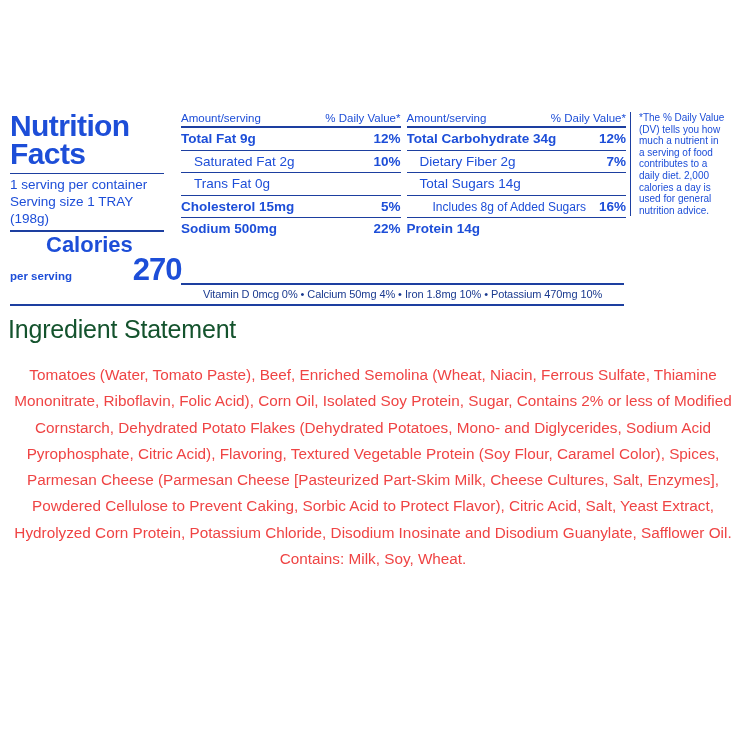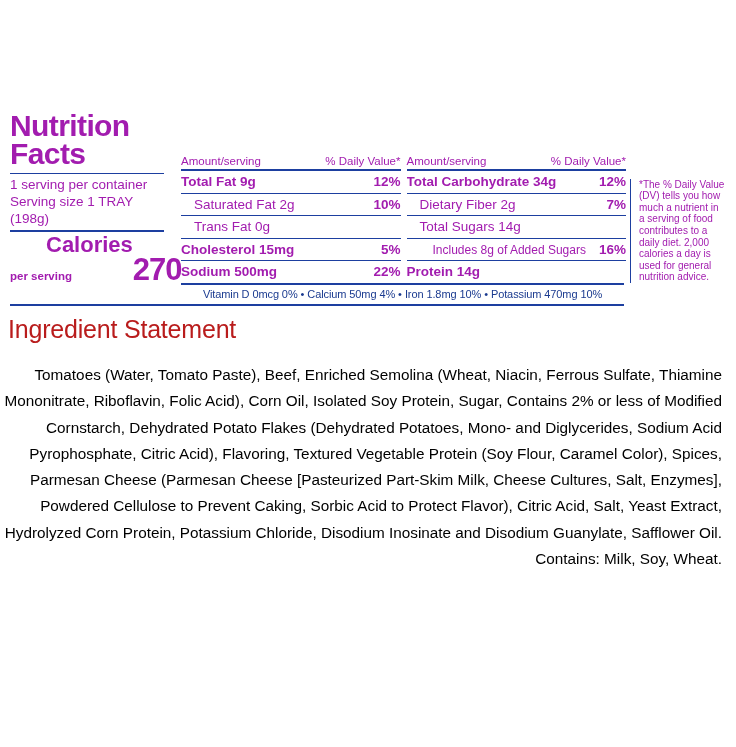--- a/index.html
+++ b/index.html
@@ -19,22 +19,22 @@
     color: #1a3a8f;
   }
 
   
   .nf-panel {
     position: absolute;
     left: 10px;
     top: 112px;
     width: 716px;
     display: flex;
-    align-items: flex-end;
-    color: #a21caf;
+    align-items: flex-start;
+    color: #1d4ed8;
   }
   .nf-left {
     width: 160px;
     flex: 0 0 160px;
     padding-right: 6px;
   }
   .nf-title {
     font-size: 30px;
     font-weight: bold;
     line-height: 0.93;
@@ -146,32 +146,32 @@
     width: 614px;
     border-top: 2px solid #1d3fa0;
   }
 
   
   .ing-heading {
     position: absolute;
     left: 8px;
     top: 315px;
     font-size: 25px;
-    color: #b91c1c;
+    color: #14532d;
     letter-spacing: -0.2px;
   }
   .ing-body {
     position: absolute;
-    left: 4px;
+    left: 14px;
     top: 362px;
     width: 718px;
     font-size: 15.3px;
     line-height: 1.72;
-    color: #000000;
-    text-align: right;
+    color: #ef4444;
+    text-align: center;
   }
 </style>
 </head>
 <body>
 
 <div class="page">
 
   <div class="nf-panel">
 
     <div class="nf-left">

